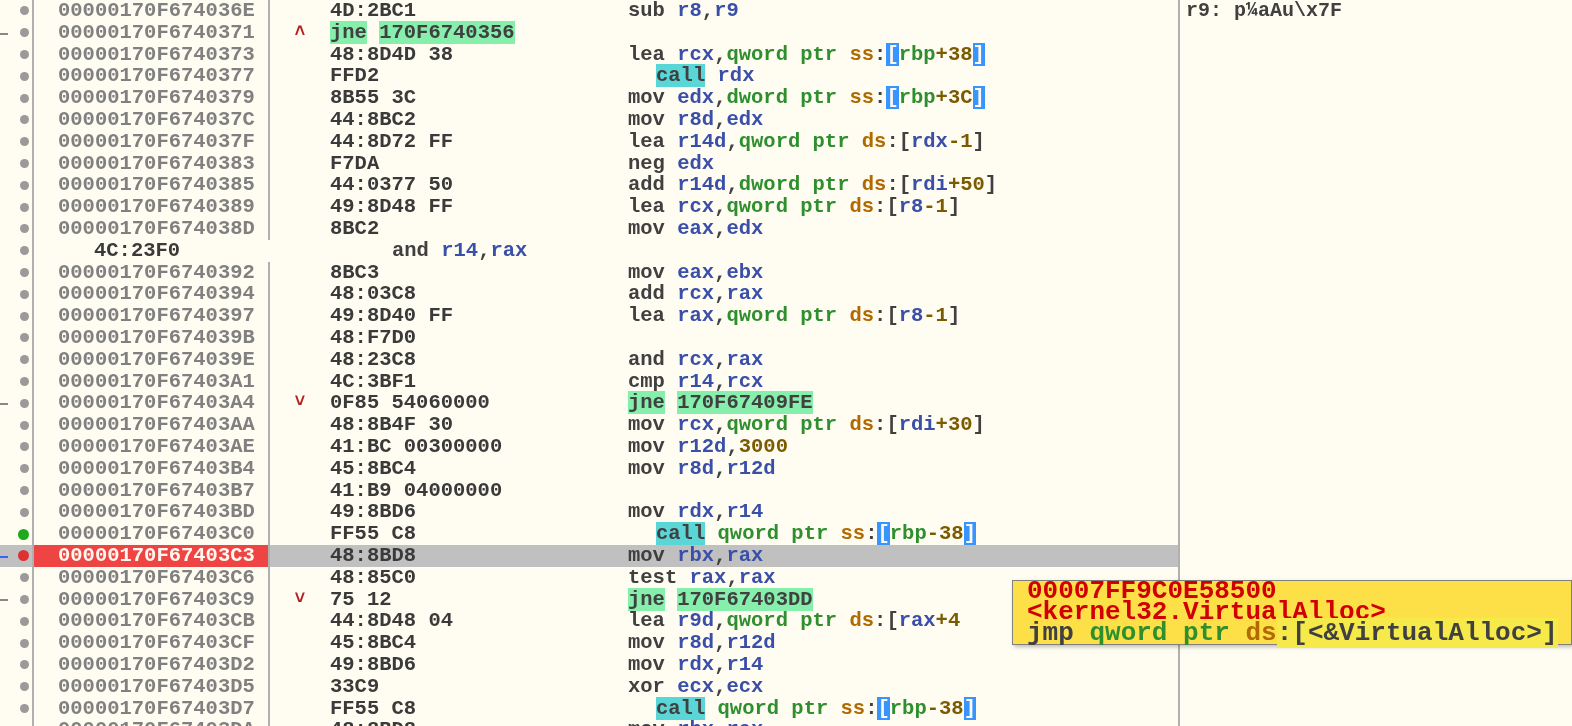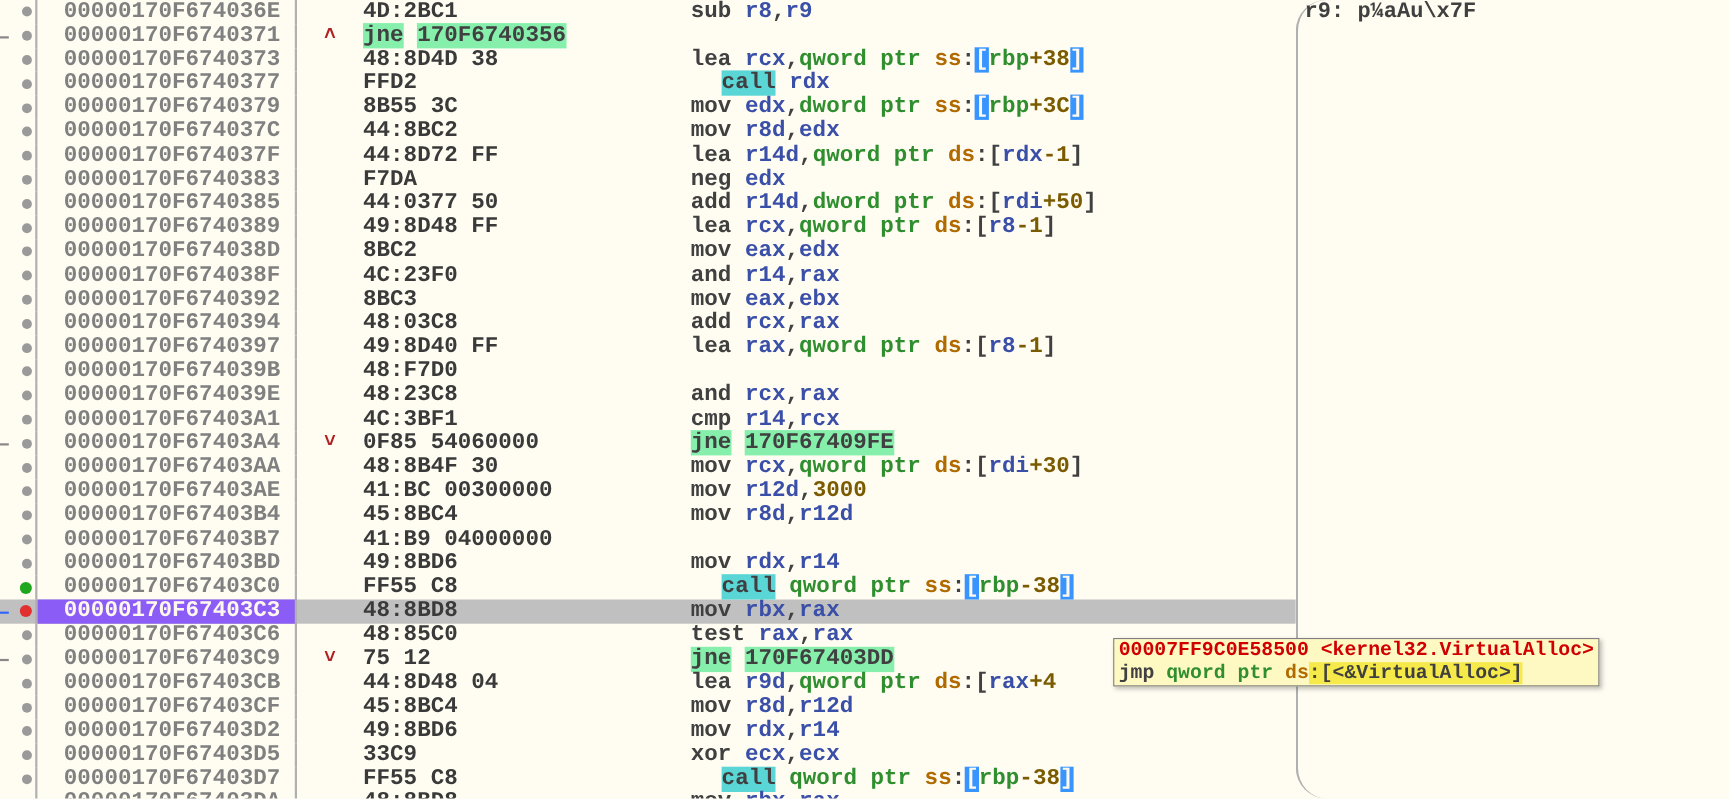--- a/index.html
+++ b/index.html
@@ -14,21 +14,20 @@
     line-height:21.8px;
     position:relative;
     font-weight:550;
   }
   .main { display:flex; height:100%; }
   .disasm-pane { flex:0 0 1178px; overflow:hidden; }
   .right-pane {
     flex:1;
     border-left:2px solid #B0B0B0;
     padding:0 0 0 6px;
-    border-radius:28px;
   }
   .row { display:flex; height:21.8px; white-space:pre; align-items:center; }
   .row.selected { background:#C0C0C0; }
   .gutter {
     flex:0 0 34px;
     height:100%;
     display:flex;
     align-items:center;
     justify-content:flex-end;
     padding-right:3px;
@@ -40,21 +39,21 @@
   .dot.red   { width:11px; height:11px; background:#E03030; }
   .tick { position:absolute; left:0; top:50%; width:8px; height:2px; background:#888; }
   .tick.blue { background:#3366FF; }
   .addrcell {
     flex:0 0 236px;
     padding-left:24px;
     color:#808080;
     border-right:2px solid #B0B0B0;
   }
   .addrcell.sel {
-    background:#8b5cf6;
+    background:#ef4444;
     color:#FFF8EE;
   }
   .arrowcell {
     flex:0 0 60px;
     text-align:center;
     color:#B02222;
     font-size:18px;
   }
   .bytecell {
     flex:0 0 298px;
@@ -69,24 +68,24 @@
   .seg { color:#B06A00; }
   .hl-yellow { background:#86efac; }
   .hl-cyan   { background:#5BD6D6;margin-left:28px; }
   .hl-bluebr { background:#3895FF; color:#FFF8EE; }
   
   .popup {
     position:absolute;
     left:1012px;
     top:580px;
     border:1px solid #808080;
-    background:#fef9c3;
+    background:#fde047;
     box-shadow:2px 2px 4px rgba(0,0,0,.25);
-    padding:0 4px 0 4px;
-    font-size:18px;
+    padding:0 4px 0 14px;
+    font-size:26px;
     line-height:21px;
   }
   .popup .p1 { color:#D00000; }
   .popup .p2 { color:#404040; }
   .right-text { color:#404040; font-size:20px; }
 </style>
 </head>
 <body>
 
 <div class="main">
@@ -95,21 +94,21 @@
       <div class="row"><div class="gutter"><div class="tick"></div><span class="dot"></span></div><div class="addrcell">00000170F6740371</div><div class="arrowcell">˄</div><div class="asmcell"><span class="mn hl-yellow">jne</span><span class="mn"> </span><span class="hl-yellow">170F6740356</span></div></div>
       <div class="row"><div class="gutter"><span class="dot"></span></div><div class="addrcell">00000170F6740373</div><div class="arrowcell"></div><div class="bytecell">48:8D4D 38</div><div class="asmcell"><span class="mn">lea </span><span class="reg">rcx</span><span class="mn">,</span><span class="grn">qword ptr </span><span class="seg">ss</span><span class="mn">:</span><span class="hl-bluebr">[</span><span class="grn">rbp</span><span class="brn">+</span><span class="brn">38</span><span class="hl-bluebr">]</span></div></div>
       <div class="row"><div class="gutter"><span class="dot"></span></div><div class="addrcell">00000170F6740377</div><div class="arrowcell"></div><div class="bytecell">FFD2</div><div class="asmcell"><span class="mn hl-cyan">call</span><span class="mn"> </span><span class="reg">rdx</span></div></div>
       <div class="row"><div class="gutter"><span class="dot"></span></div><div class="addrcell">00000170F6740379</div><div class="arrowcell"></div><div class="bytecell">8B55 3C</div><div class="asmcell"><span class="mn">mov </span><span class="reg">edx</span><span class="mn">,</span><span class="grn">dword ptr </span><span class="seg">ss</span><span class="mn">:</span><span class="hl-bluebr">[</span><span class="grn">rbp</span><span class="brn">+</span><span class="brn">3C</span><span class="hl-bluebr">]</span></div></div>
       <div class="row"><div class="gutter"><span class="dot"></span></div><div class="addrcell">00000170F674037C</div><div class="arrowcell"></div><div class="bytecell">44:8BC2</div><div class="asmcell"><span class="mn">mov </span><span class="reg">r8d</span><span class="mn">,</span><span class="reg">edx</span></div></div>
       <div class="row"><div class="gutter"><span class="dot"></span></div><div class="addrcell">00000170F674037F</div><div class="arrowcell"></div><div class="bytecell">44:8D72 FF</div><div class="asmcell"><span class="mn">lea </span><span class="reg">r14d</span><span class="mn">,</span><span class="grn">qword ptr </span><span class="seg">ds</span><span class="mn">:[</span><span class="reg">rdx</span><span class="brn">-</span><span class="brn">1</span><span class="mn">]</span></div></div>
       <div class="row"><div class="gutter"><span class="dot"></span></div><div class="addrcell">00000170F6740383</div><div class="arrowcell"></div><div class="bytecell">F7DA</div><div class="asmcell"><span class="mn">neg </span><span class="reg">edx</span></div></div>
       <div class="row"><div class="gutter"><span class="dot"></span></div><div class="addrcell">00000170F6740385</div><div class="arrowcell"></div><div class="bytecell">44:0377 50</div><div class="asmcell"><span class="mn">add </span><span class="reg">r14d</span><span class="mn">,</span><span class="grn">dword ptr </span><span class="seg">ds</span><span class="mn">:[</span><span class="reg">rdi</span><span class="brn">+</span><span class="brn">50</span><span class="mn">]</span></div></div>
       <div class="row"><div class="gutter"><span class="dot"></span></div><div class="addrcell">00000170F6740389</div><div class="arrowcell"></div><div class="bytecell">49:8D48 FF</div><div class="asmcell"><span class="mn">lea </span><span class="reg">rcx</span><span class="mn">,</span><span class="grn">qword ptr </span><span class="seg">ds</span><span class="mn">:[</span><span class="reg">r8</span><span class="brn">-</span><span class="brn">1</span><span class="mn">]</span></div></div>
       <div class="row"><div class="gutter"><span class="dot"></span></div><div class="addrcell">00000170F674038D</div><div class="arrowcell"></div><div class="bytecell">8BC2</div><div class="asmcell"><span class="mn">mov </span><span class="reg">eax</span><span class="mn">,</span><span class="reg">edx</span></div></div>
-      <div class="row"><div class="gutter"><span class="dot"></span></div><div class="addrcell">00000170F674038F</div><div class="arrowcell"></div><div class="bytecell">4C:23F0</div><div class="asmcell"><span class="mn">and </span><span class="reg">r14</span><span class="mn">,</span><span class="reg">rax</span></div></div>
+      <div class="row"><div class="gutter"><span class="dot"></span></div><div class="arrowcell"></div><div class="bytecell">4C:23F0</div><div class="asmcell"><span class="mn">and </span><span class="reg">r14</span><span class="mn">,</span><span class="reg">rax</span></div></div>
       <div class="row"><div class="gutter"><span class="dot"></span></div><div class="addrcell">00000170F6740392</div><div class="arrowcell"></div><div class="bytecell">8BC3</div><div class="asmcell"><span class="mn">mov </span><span class="reg">eax</span><span class="mn">,</span><span class="reg">ebx</span></div></div>
       <div class="row"><div class="gutter"><span class="dot"></span></div><div class="addrcell">00000170F6740394</div><div class="arrowcell"></div><div class="bytecell">48:03C8</div><div class="asmcell"><span class="mn">add </span><span class="reg">rcx</span><span class="mn">,</span><span class="reg">rax</span></div></div>
       <div class="row"><div class="gutter"><span class="dot"></span></div><div class="addrcell">00000170F6740397</div><div class="arrowcell"></div><div class="bytecell">49:8D40 FF</div><div class="asmcell"><span class="mn">lea </span><span class="reg">rax</span><span class="mn">,</span><span class="grn">qword ptr </span><span class="seg">ds</span><span class="mn">:[</span><span class="reg">r8</span><span class="brn">-</span><span class="brn">1</span><span class="mn">]</span></div></div>
       <div class="row"><div class="gutter"><span class="dot"></span></div><div class="addrcell">00000170F674039B</div><div class="arrowcell"></div><div class="bytecell">48:F7D0</div></div>
       <div class="row"><div class="gutter"><span class="dot"></span></div><div class="addrcell">00000170F674039E</div><div class="arrowcell"></div><div class="bytecell">48:23C8</div><div class="asmcell"><span class="mn">and </span><span class="reg">rcx</span><span class="mn">,</span><span class="reg">rax</span></div></div>
       <div class="row"><div class="gutter"><span class="dot"></span></div><div class="addrcell">00000170F67403A1</div><div class="arrowcell"></div><div class="bytecell">4C:3BF1</div><div class="asmcell"><span class="mn">cmp </span><span class="reg">r14</span><span class="mn">,</span><span class="reg">rcx</span></div></div>
       <div class="row"><div class="gutter"><div class="tick"></div><span class="dot"></span></div><div class="addrcell">00000170F67403A4</div><div class="arrowcell">˅</div><div class="bytecell">0F85 54060000</div><div class="asmcell"><span class="mn hl-yellow">jne</span><span class="mn"> </span><span class="hl-yellow">170F67409FE</span></div></div>
       <div class="row"><div class="gutter"><span class="dot"></span></div><div class="addrcell">00000170F67403AA</div><div class="arrowcell"></div><div class="bytecell">48:8B4F 30</div><div class="asmcell"><span class="mn">mov </span><span class="reg">rcx</span><span class="mn">,</span><span class="grn">qword ptr </span><span class="seg">ds</span><span class="mn">:[</span><span class="reg">rdi</span><span class="brn">+</span><span class="brn">30</span><span class="mn">]</span></div></div>
       <div class="row"><div class="gutter"><span class="dot"></span></div><div class="addrcell">00000170F67403AE</div><div class="arrowcell"></div><div class="bytecell">41:BC 00300000</div><div class="asmcell"><span class="mn">mov </span><span class="reg">r12d</span><span class="mn">,</span><span class="brn">3000</span></div></div>
       <div class="row"><div class="gutter"><span class="dot"></span></div><div class="addrcell">00000170F67403B4</div><div class="arrowcell"></div><div class="bytecell">45:8BC4</div><div class="asmcell"><span class="mn">mov </span><span class="reg">r8d</span><span class="mn">,</span><span class="reg">r12d</span></div></div>

